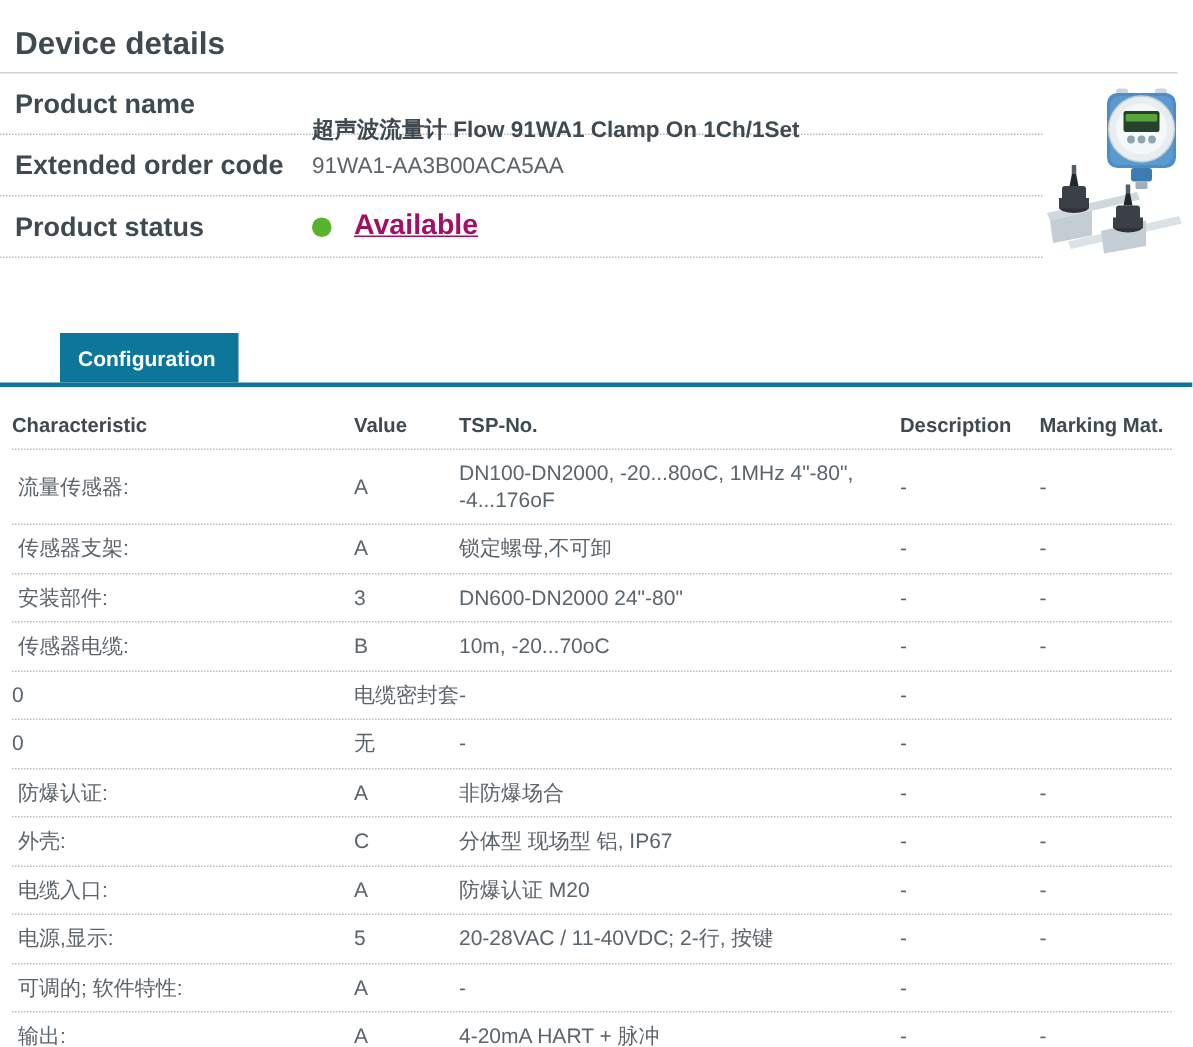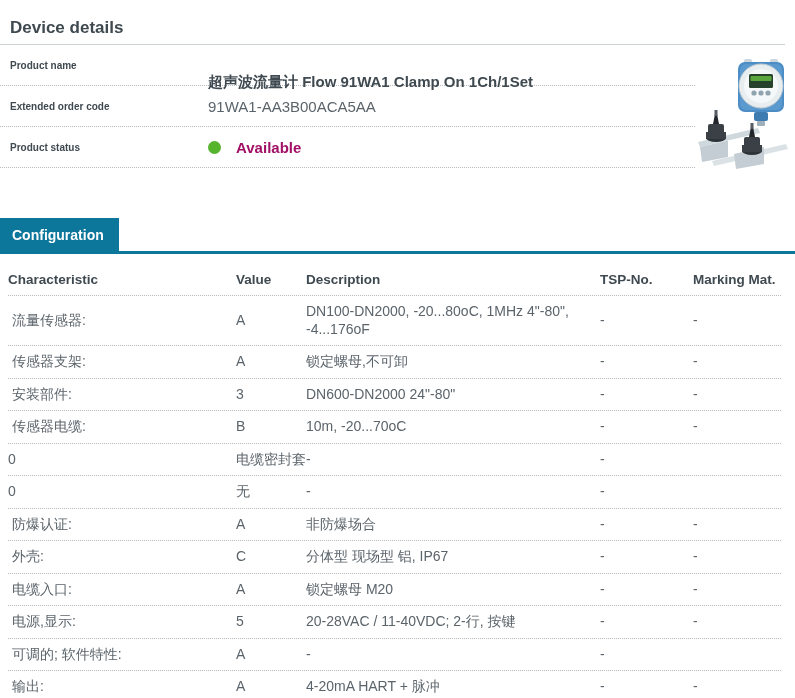--- a/index.html
+++ b/index.html
@@ -20,73 +20,74 @@
     color:var(--text-gray);
     position:relative;
     overflow:hidden;
   }
 
   
   .device-section{padding-top:14px;position:relative;}
   .section-heading{
     margin:0 10px 0 10px;
     padding:4px 0 6px 0;
-    font-size:17px;
+    font-size:21px;
     font-weight:700;
     color:var(--text-dark);
   }
   .heading-rule{
     border-bottom:1px solid var(--solid);
     width:785px;
   }
   .device-rows{width:695px;}
   .device-row{
     display:flex;
     align-items:center;
     height:41px;
     border-bottom:1px dotted var(--dotted);
   }
   .device-row .d-label{
     flex:0 0 208px;
     padding-left:10px;
-    font-size:10px;
+    font-size:18px;
     font-weight:700;
     color:var(--text-dark);
   }
   .device-row .d-value{
     font-size:15px;
     color:var(--text-gray);
   }
   .device-row .d-value.bold{
     font-weight:700;
     color:var(--text-dark);
     margin-top:35px;
   }
   .status-wrap{display:flex;align-items:center;}
   .status-dot{
     width:13px;height:13px;border-radius:50%;
     background:var(--green);
     margin-right:15px;
   }
   .status-text{
-    font-size:15px;font-weight:700;color:var(--magenta);
+    font-size:19px;font-weight:700;color:var(--magenta);text-decoration:underline;
   }
 
   
   .product-image{
     position:absolute;
     top:58px;left:698px;
     width:92px;height:116px;
   }
 
   
   .tab-bar{
     margin-top:50px;
     border-bottom:3px solid var(--teal);
     line-height:0;
+    padding-left:40px;
   }
   .tab{
     display:inline-block;
     background:var(--teal);
     color:#ffffff;
     font-size:14px;
     font-weight:700;
     line-height:normal;
     padding:9px 15px 8px 12px;
     min-width:118px;
@@ -192,22 +193,22 @@
 </div>
 
 <div class="tab-bar">
   <span class="tab">Configuration</span>
 </div>
 
 <div class="config-table">
   <div class="trow thead">
     <div class="cell c-char">Characteristic</div>
     <div class="cell c-val">Value</div>
+    <div class="cell c-tsp">TSP-No.</div>
     <div class="cell c-desc">Description</div>
-    <div class="cell c-tsp">TSP-No.</div>
     <div class="cell c-mark">Marking Mat.</div>
   </div>
   <div id="table-body">
   <div class="trow">
     <div class="cell c-char">流量传感器:</div>
     <div class="cell c-val">A</div>
     <div class="cell c-desc">DN100-DN2000, -20...80oC, 1MHz 4"-80", -4...176oF</div>
     <div class="cell c-tsp">-</div>
     <div class="cell c-mark">-</div>
   </div>
@@ -262,21 +263,21 @@
     <div class="cell c-char">外壳:</div>
     <div class="cell c-val">C</div>
     <div class="cell c-desc">分体型 现场型 铝, IP67</div>
     <div class="cell c-tsp">-</div>
     <div class="cell c-mark">-</div>
   </div>
 
   <div class="trow">
     <div class="cell c-char">电缆入口:</div>
     <div class="cell c-val">A</div>
-    <div class="cell c-desc">锁定螺母 M20</div>
+    <div class="cell c-desc">防爆认证 M20</div>
     <div class="cell c-tsp">-</div>
     <div class="cell c-mark">-</div>
   </div>
 
   <div class="trow">
     <div class="cell c-char">电源,显示:</div>
     <div class="cell c-val">5</div>
     <div class="cell c-desc">20-28VAC / 11-40VDC; 2-行, 按键</div>
     <div class="cell c-tsp">-</div>
     <div class="cell c-mark">-</div>

